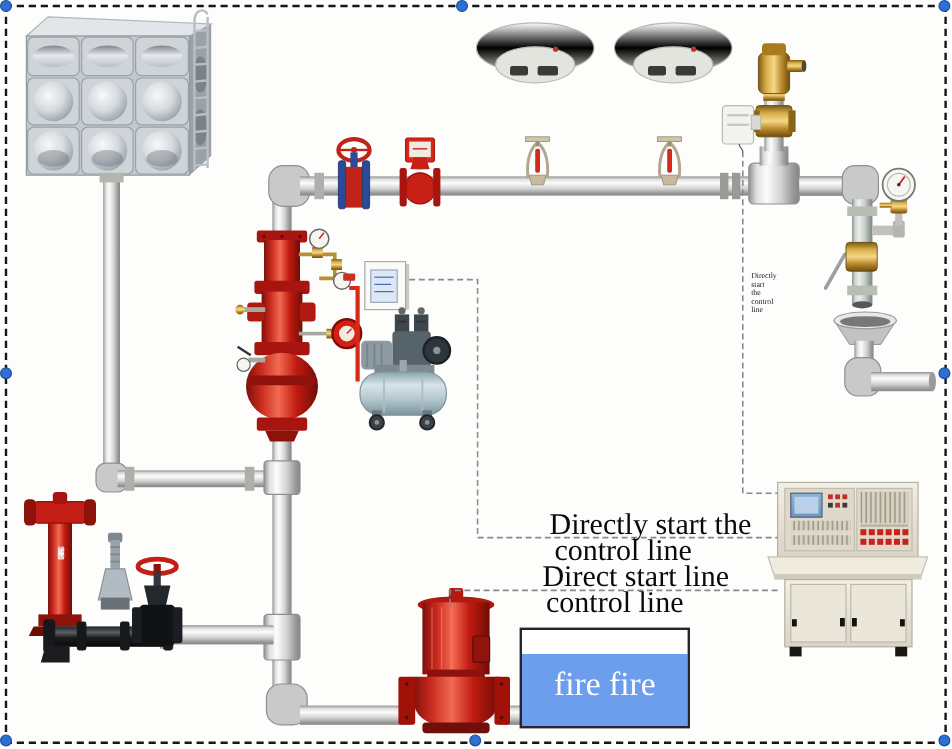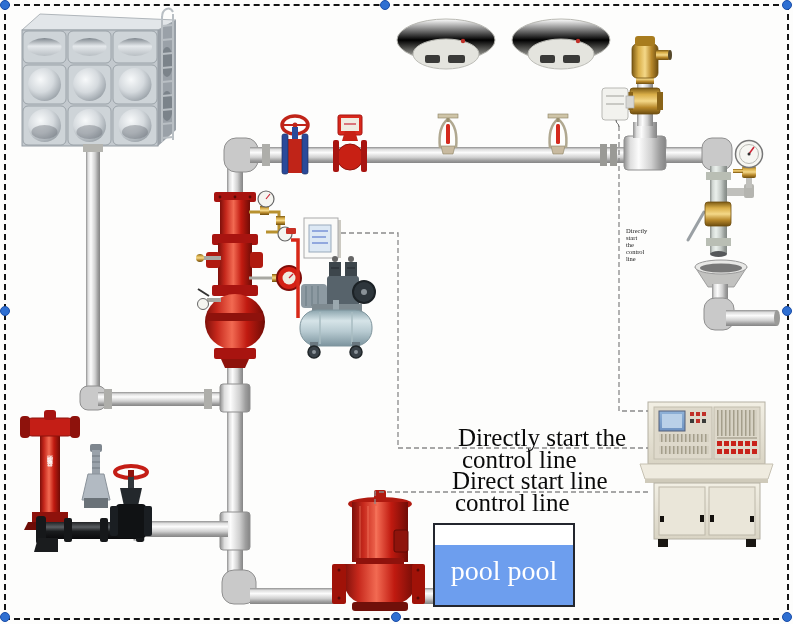--- a/index.html
+++ b/index.html
@@ -475,21 +475,21 @@
   </g>
 
   <g stroke="#8a8a8a" stroke-width="1.3" stroke-dasharray="5,3" fill="none">
     <path d="M341,233 L398,233 L398,448 L648,448"></path>
     <path d="M375,504 L375,492 L648,492"></path>
     <path d="M619,126 L619,411 L648,411"></path>
   </g>
 </svg>
 
 <div id="pool">
-  <span>pool pool</span>
+  <span>fire fire</span>
 </div>
 
 <div class="lbl" id="lbl-a1">Directly start the</div>
 <div class="lbl" id="lbl-a2">control line</div>
 <div class="lbl" id="lbl-b1">Direct start line</div>
 <div class="lbl" id="lbl-b2">control line</div>
 
 <div class="vnote">
   <span>Directly</span>
   <span>start</span>

